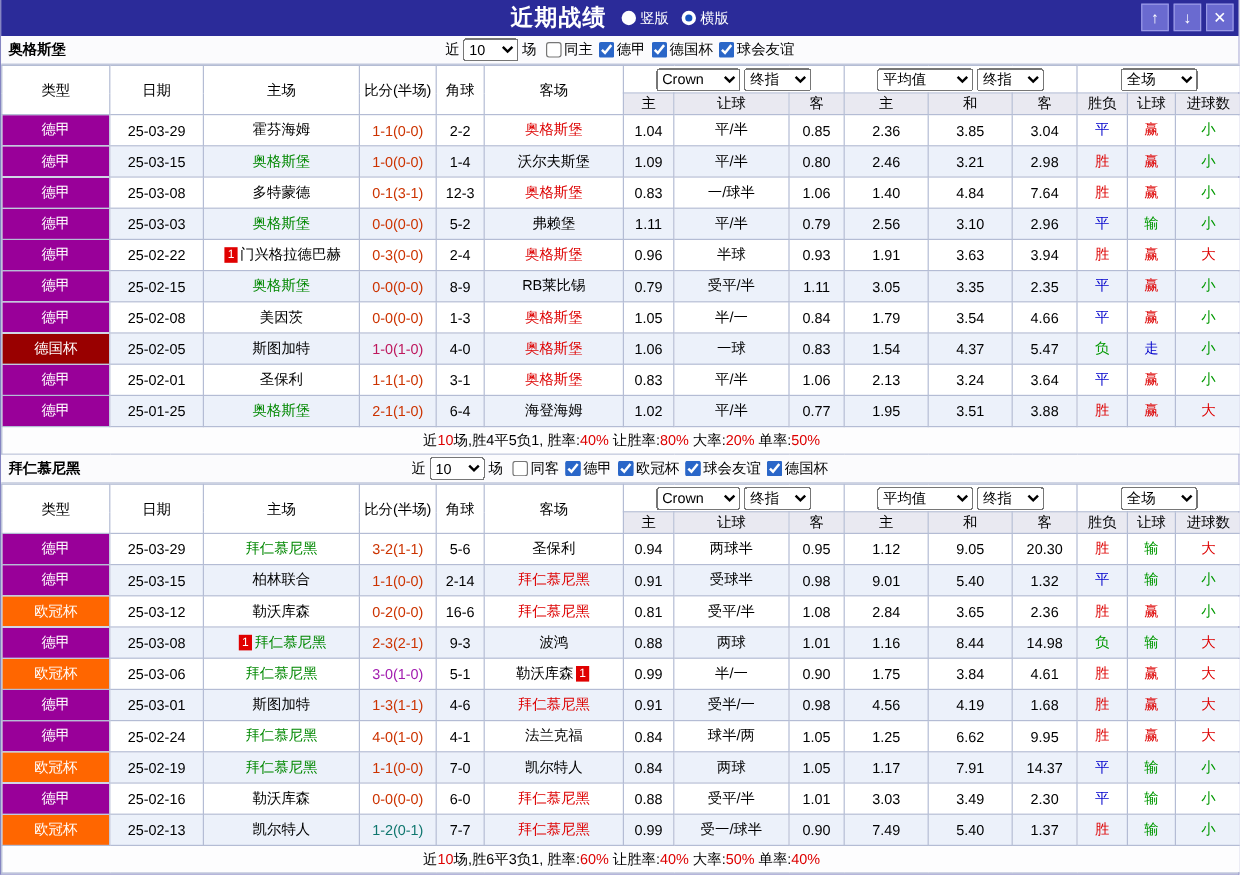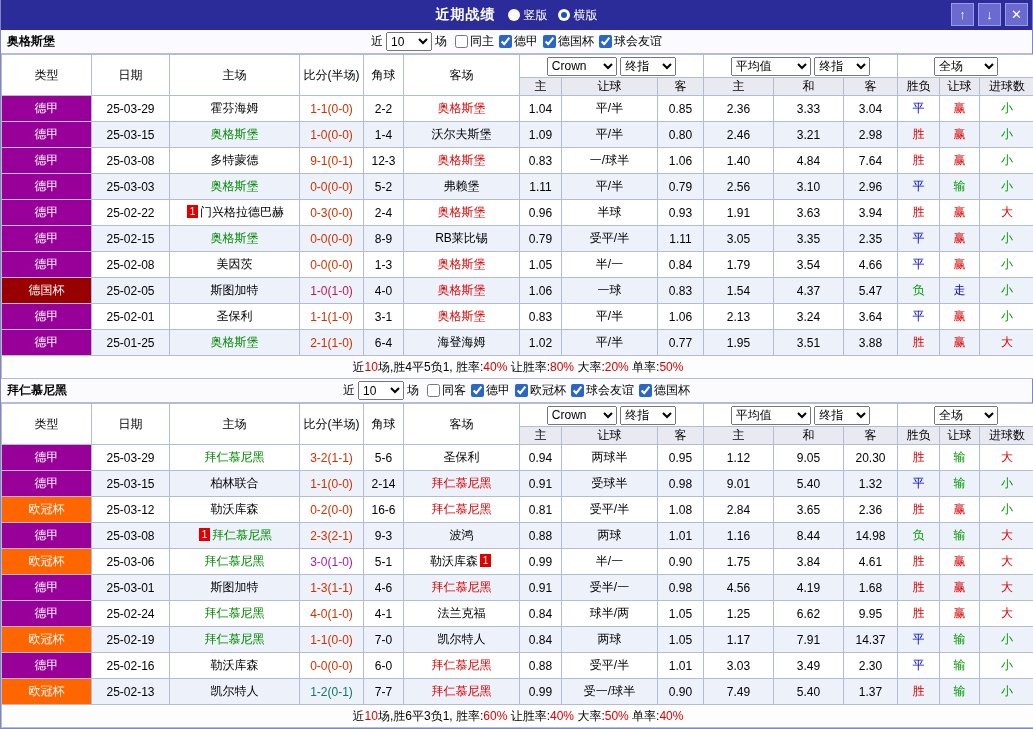--- a/index.html
+++ b/index.html
@@ -3,21 +3,21 @@
 <meta charset="utf-8">
 <style>
   * { margin:0; padding:0; box-sizing:border-box; }
   html,body { background:#fff; }
   body { font-family:"Liberation Sans","DejaVu Sans",sans-serif; font-size:12px; color:#000; }
   .app { width:1033px; border:1px solid #8585c2; border-top:none; }
 
   
   .topbar { height:30px; background:#2b2b99; color:#fff; display:flex; align-items:center; position:relative; }
   .topbar-center { flex:1; display:flex; justify-content:center; align-items:center; gap:12px; }
-  .topbar-title { font-size:14px; font-weight:bold; letter-spacing:1px; }
+  .topbar-title { font-size:19px; font-weight:bold; letter-spacing:1px; }
   .radio { display:inline-flex; align-items:center; gap:4px; cursor:pointer; font-size:12px; }
   .radio-dot { width:12px; height:12px; border-radius:50%; background:#fff; display:inline-block; position:relative; }
   .radio-dot.selected::after { content:""; position:absolute; left:3px; top:3px; width:6px; height:6px; border-radius:50%; background:#1553c0; }
   .topbar-buttons { position:absolute; right:4px; top:3px; display:flex; gap:4px; }
   .tb-btn { width:23px; height:23px; border:1px solid #9a9ae6; background:#6a6ad0; color:#fff; font-size:13px; line-height:20px; text-align:center; cursor:pointer; padding:0; font-family:inherit; }
 
   
   .filter-row { position:relative; height:24px; display:flex; align-items:center; background:#fbfbfd; border-bottom:1px solid #b4bcd4; }
   .team-name { position:absolute; left:6px; font-weight:bold; font-size:12px; }
   .filter-controls { margin:0 auto; display:flex; align-items:center; gap:3px; }
@@ -151,21 +151,21 @@
             <td class="league" style="background:#990099">德甲</td>
             <td>25-03-29</td>
             <td><span style="color:#000">霍芬海姆</span></td>
             <td style="color:#cc3300">1-1(0-0)</td>
             <td>2-2</td>
             <td><span style="color:#dd0000">奥格斯堡</span></td>
             <td>1.04</td>
             <td>平/半</td>
             <td>0.85</td>
             <td>2.36</td>
-            <td>3.33</td>
+            <td>3.85</td>
             <td>3.04</td>
             <td style="color:#0000cc">平</td>
             <td style="color:#dd0000">赢</td>
             <td style="color:#009900">小</td>
           </tr>
           <tr class="alt">
             <td class="league" style="background:#990099">德甲</td>
             <td>25-03-15</td>
             <td><span style="color:#008800">奥格斯堡</span></td>
             <td style="color:#cc3300">1-0(0-0)</td>
@@ -178,21 +178,21 @@
             <td>3.21</td>
             <td>2.98</td>
             <td style="color:#dd0000">胜</td>
             <td style="color:#dd0000">赢</td>
             <td style="color:#009900">小</td>
           </tr>
           <tr>
             <td class="league" style="background:#990099">德甲</td>
             <td>25-03-08</td>
             <td><span style="color:#000">多特蒙德</span></td>
-            <td style="color:#cc3300">9-1(0-1)</td>
+            <td style="color:#cc3300">0-1(3-1)</td>
             <td>12-3</td>
             <td><span style="color:#dd0000">奥格斯堡</span></td>
             <td>0.83</td>
             <td>一/球半</td>
             <td>1.06</td>
             <td>1.40</td>
             <td>4.84</td>
             <td>7.64</td>
             <td style="color:#dd0000">胜</td>
             <td style="color:#dd0000">赢</td>

